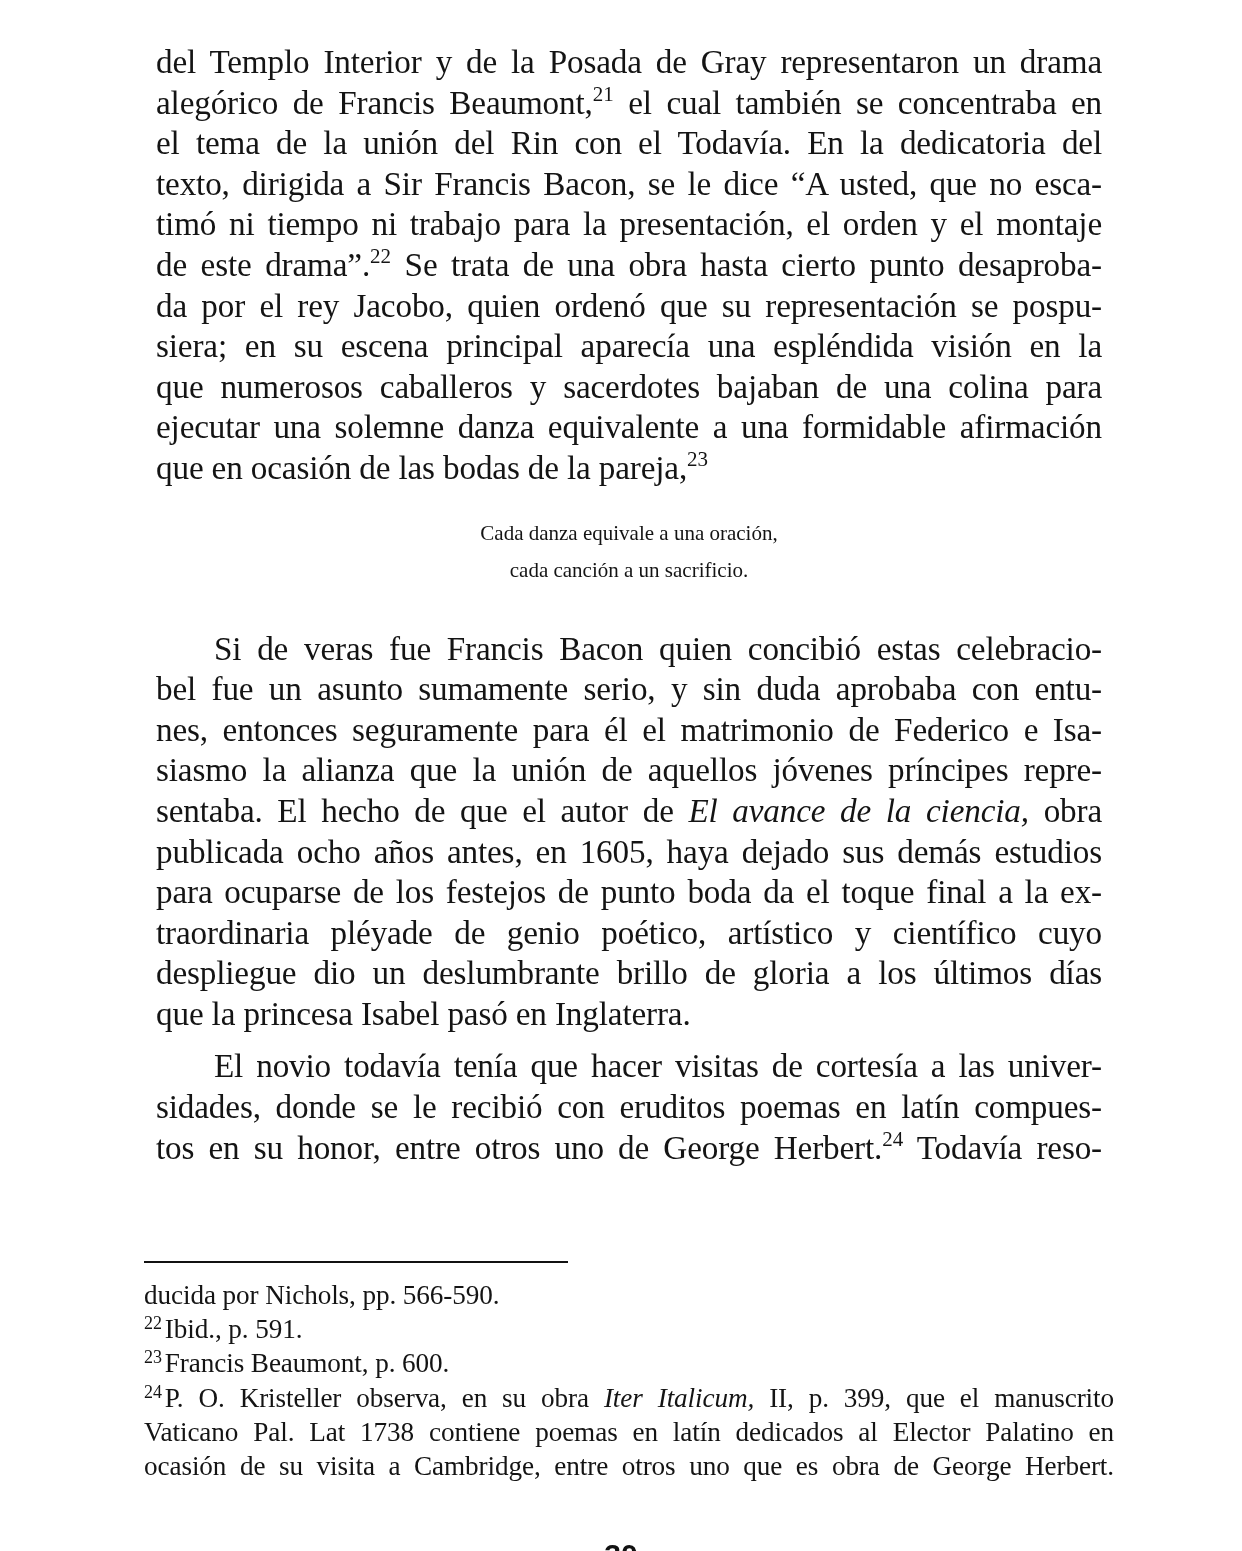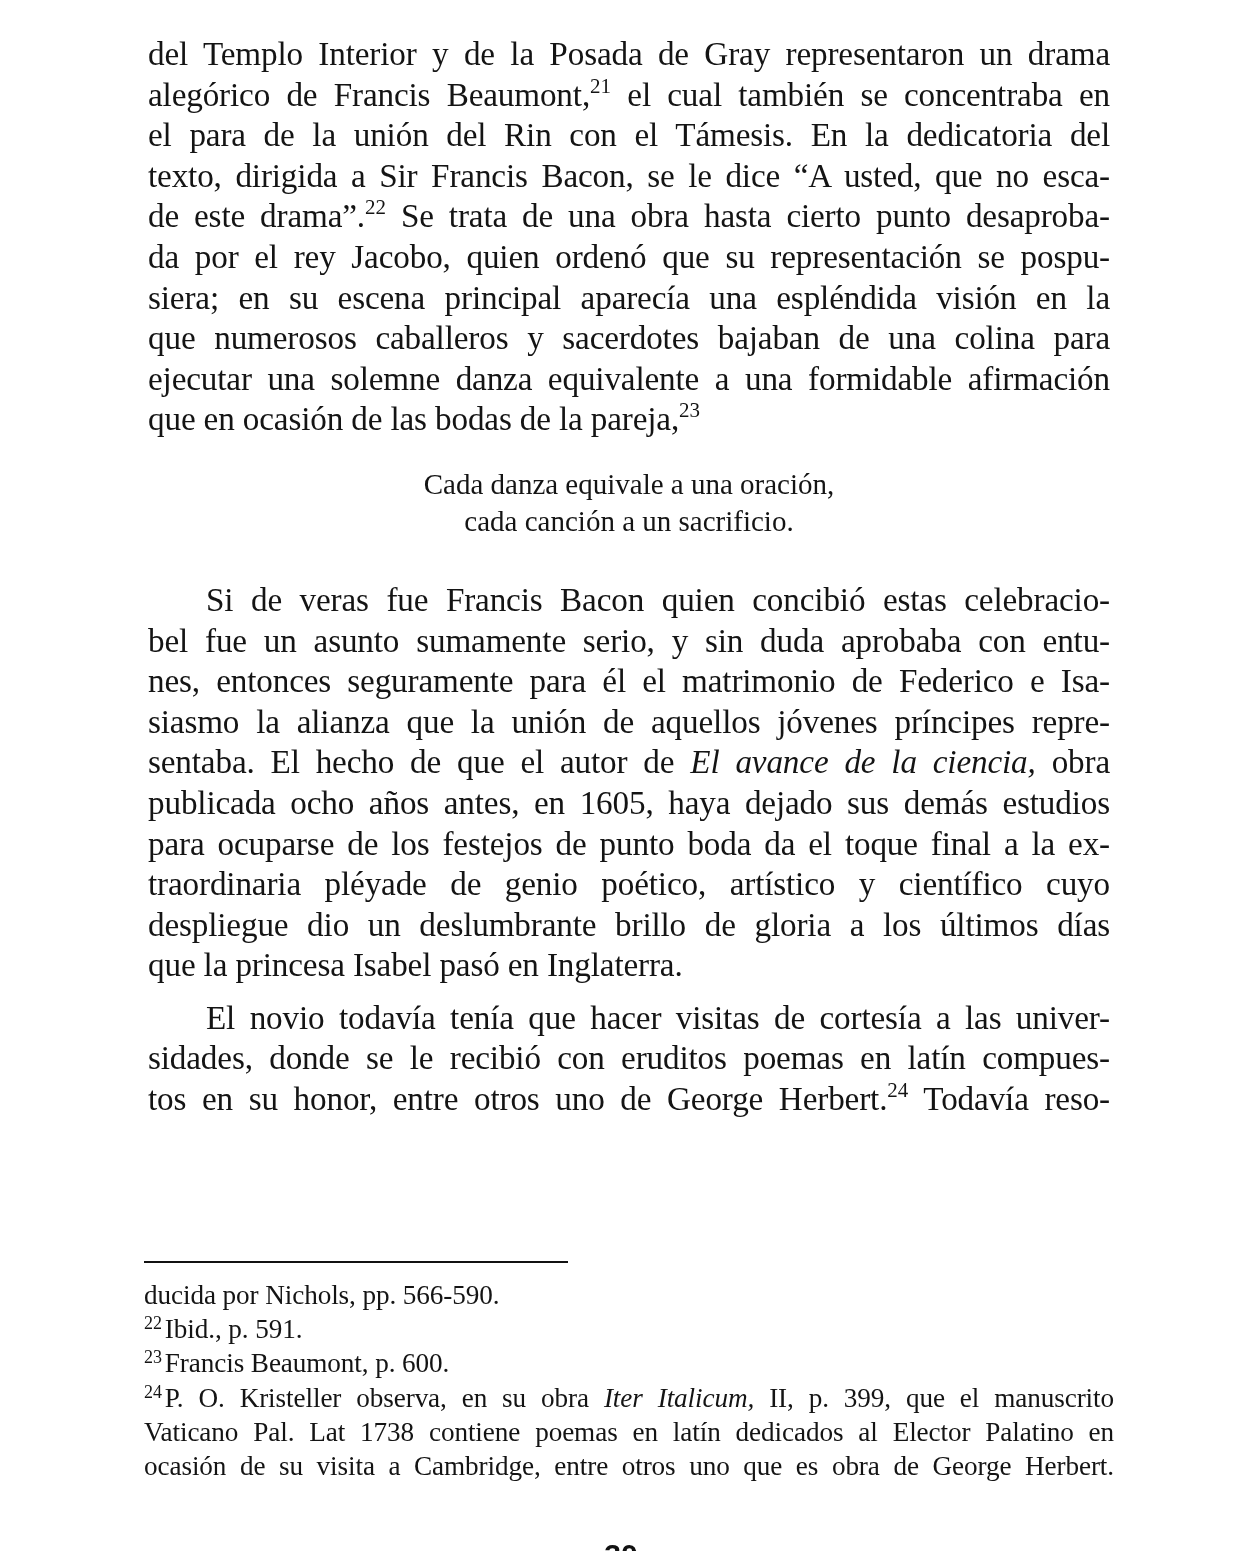--- a/index.html
+++ b/index.html
@@ -18,21 +18,21 @@
   .page {
     position: absolute;
     left: 144px;
     top: 30px;
     width: 970px;
   }
   .body-text {
     font-size: 33.2px;
     line-height: 40.6px;
     text-align: justify;
-    margin: 4px;
+    margin: 12px;
     hyphens: manual;
   }
   .body-text .line {
     display: block;
     text-align: justify;
     text-align-last: justify;
     white-space: nowrap;
     letter-spacing: -0.15px;
   }
   .body-text .line.last {
@@ -42,21 +42,21 @@
     font-size: 21px;
     line-height: 0;
     vertical-align: 0;
     position: relative;
     top: -13px;
     letter-spacing: 0;
   }
   .verse {
     margin: 26px 0 0 0;
     text-align: center;
-    font-size: 29px;
+    font-size: 21px;
     line-height: 37px;
   }
   .verse .vline {
     display: block;
   }
   .para2 { margin-top: 40px; }
   .para3 { margin-top: 12px; }
   .rule {
     position: absolute;
     left: 144px;
@@ -106,22 +106,23 @@
   }
 </style>
 </head>
 <body>
 
 <div class="page">
 
   <p class="body-text">
     <span class="line">del Templo Interior y de la Posada de Gray representaron un drama</span>
     <span class="line"><span>alegórico de Francis Beaumont,</span><sup class="fn">21</sup><span> el cual también se concentraba en</span></span>
-    <span class="line">el para de la unión del Rin con el Támesis. En la dedicatoria del</span>
+    <span class="line">el tema de la unión del Rin con el Todavía. En la dedicatoria del</span>
     <span class="line">texto, dirigida a Sir Francis Bacon, se le dice “A usted, que no esca-</span>
+    <span class="line">timó ni tiempo ni trabajo para la presentación, el orden y el montaje</span>
     <span class="line"><span>de este drama”.</span><sup class="fn">22</sup><span> Se trata de una obra hasta cierto punto desaproba-</span></span>
     <span class="line">da por el rey Jacobo, quien ordenó que su representación se pospu-</span>
     <span class="line">siera; en su escena principal aparecía una espléndida visión en la</span>
     <span class="line">que numerosos caballeros y sacerdotes bajaban de una colina para</span>
     <span class="line">ejecutar una solemne danza equivalente a una formidable afirmación</span>
     <span class="line last"><span>que en ocasión de las bodas de la pareja,</span><sup class="fn">23</sup></span>
   </p>
 
   <div class="verse">
     <span class="vline">Cada danza equivale a una oración,</span>

